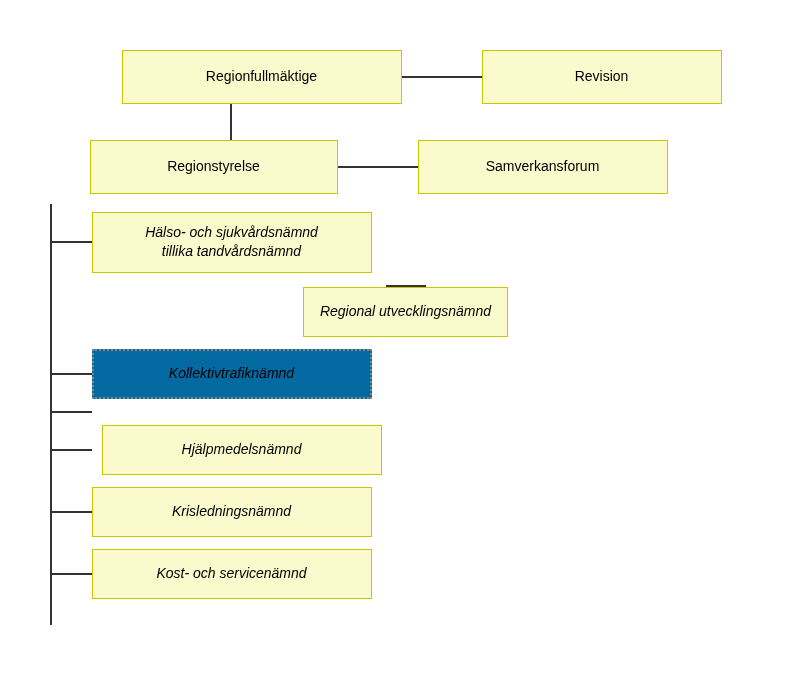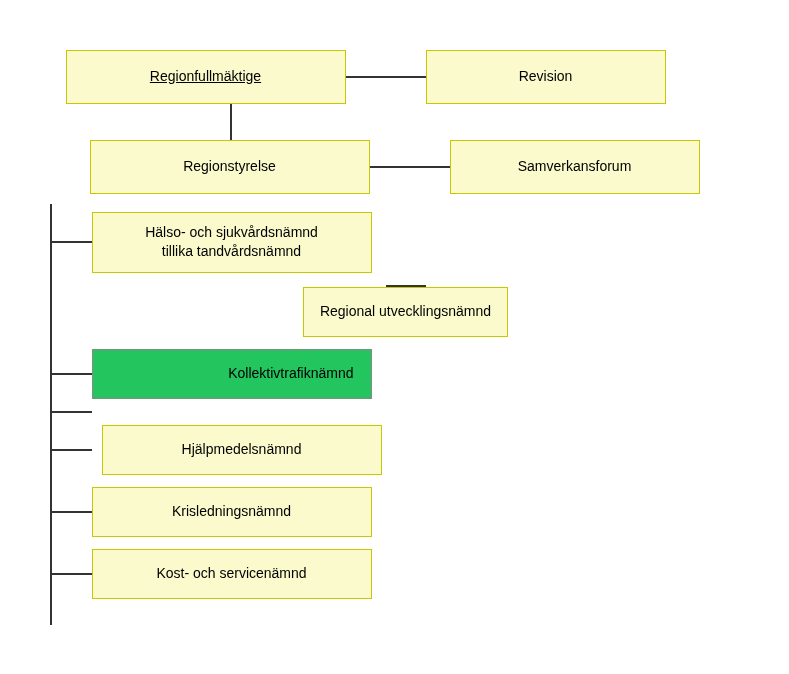--- a/index.html
+++ b/index.html
@@ -27,39 +27,37 @@
       padding: 10px 16px;
       text-align: center;
       line-height: 1.4;
       display: flex;
       align-items: center;
       justify-content: center;
     }
 
     .node.dotted {
       border: 2px dotted #888;
-      background: #22c55e;
-      justify-content: flex-end;
+      background: #0369a1;
     }
 
     
     .top-row {
       display: flex;
       flex-direction: row;
       align-items: center;
       justify-content: flex-start;
       margin-bottom: 0;
       position: relative;
     }
 
     .top-left {
-      margin-left: 36px;
+      margin-left: 92px;
       width: 280px;
       min-height: 54px;
-      text-decoration: underline;
     }
 
     .top-connector {
       width: 80px;
       height: 2px;
       background: #333;
       flex-shrink: 0;
     }
 
     .top-right {
@@ -70,21 +68,21 @@
     
     .region-row {
       display: flex;
       flex-direction: row;
       align-items: center;
       position: relative;
     }
 
     .region-left {
       margin-left: 60px;
-      width: 280px;
+      width: 248px;
       min-height: 54px;
     }
 
     .region-connector {
       width: 80px;
       height: 2px;
       background: #333;
       flex-shrink: 0;
     }
 
@@ -116,20 +114,21 @@
       flex-direction: column;
       margin-left: 0;
       flex: 1;
     }
 
     .branch-row {
       display: flex;
       flex-direction: row;
       align-items: center;
       margin-bottom: 6px;
+      font-style: italic;
     }
 
     .h-branch {
       width: 40px;
       height: 2px;
       background: #333;
       flex-shrink: 0;
     }
 
     .branch-node {

